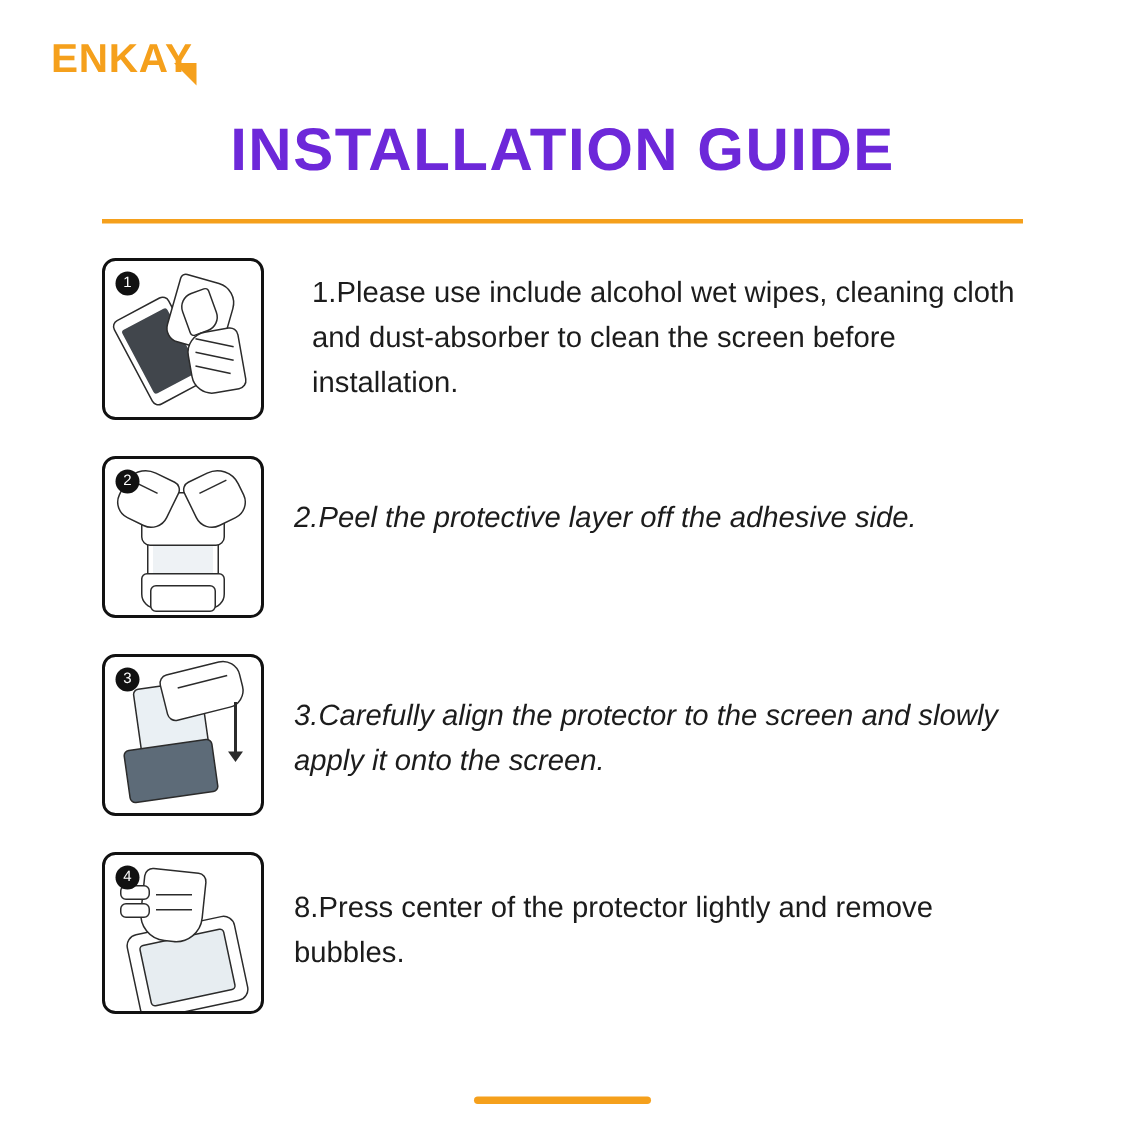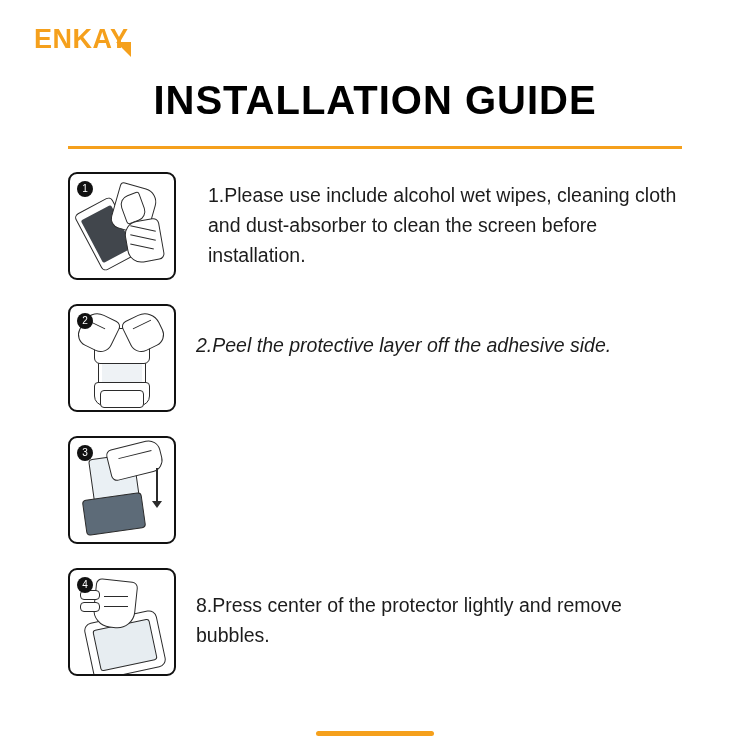--- a/index.html
+++ b/index.html
@@ -49,21 +49,21 @@
   
   .title {
     position: absolute;
     left: 0;
     right: 0;
     top: 78px;
     text-align: center;
     font-size: 40px;
     font-weight: bold;
     letter-spacing: 1px;
-    color: #000000;
+    color: #6d28d9;
   }
   .title-rule {
     position: absolute;
     left: 68px;
     right: 68px;
     top: 146px;
     height: 3px;
     background: #f5a01c;
   }
 
@@ -367,20 +367,21 @@
 
     <div class="step step-3">
       <div class="thumb">
         <span class="badge">3</span>
         <span class="s3-sheet"></span>
         <span class="s3-hand"></span>
         <span class="line s3-h1"></span>
         <span class="s3-phone"></span>
         <span class="s3-arrow"></span>
       </div>
+      <div class="step-text">3.Carefully align the protector to  the screen and slowly apply it onto the screen.</div>
     </div>
 
     <div class="step step-4">
       <div class="thumb">
         <span class="badge">4</span>
         <span class="s4-phone"></span>
         <span class="s4-screen"></span>
         <span class="s4-hand"></span>
         <span class="s4-f1"></span>
         <span class="s4-f2"></span>

